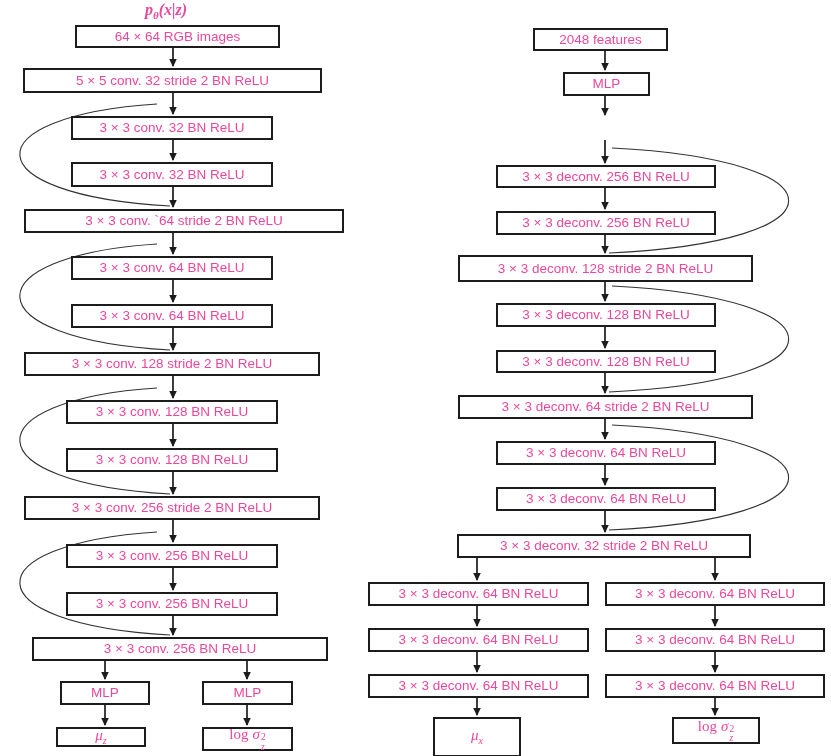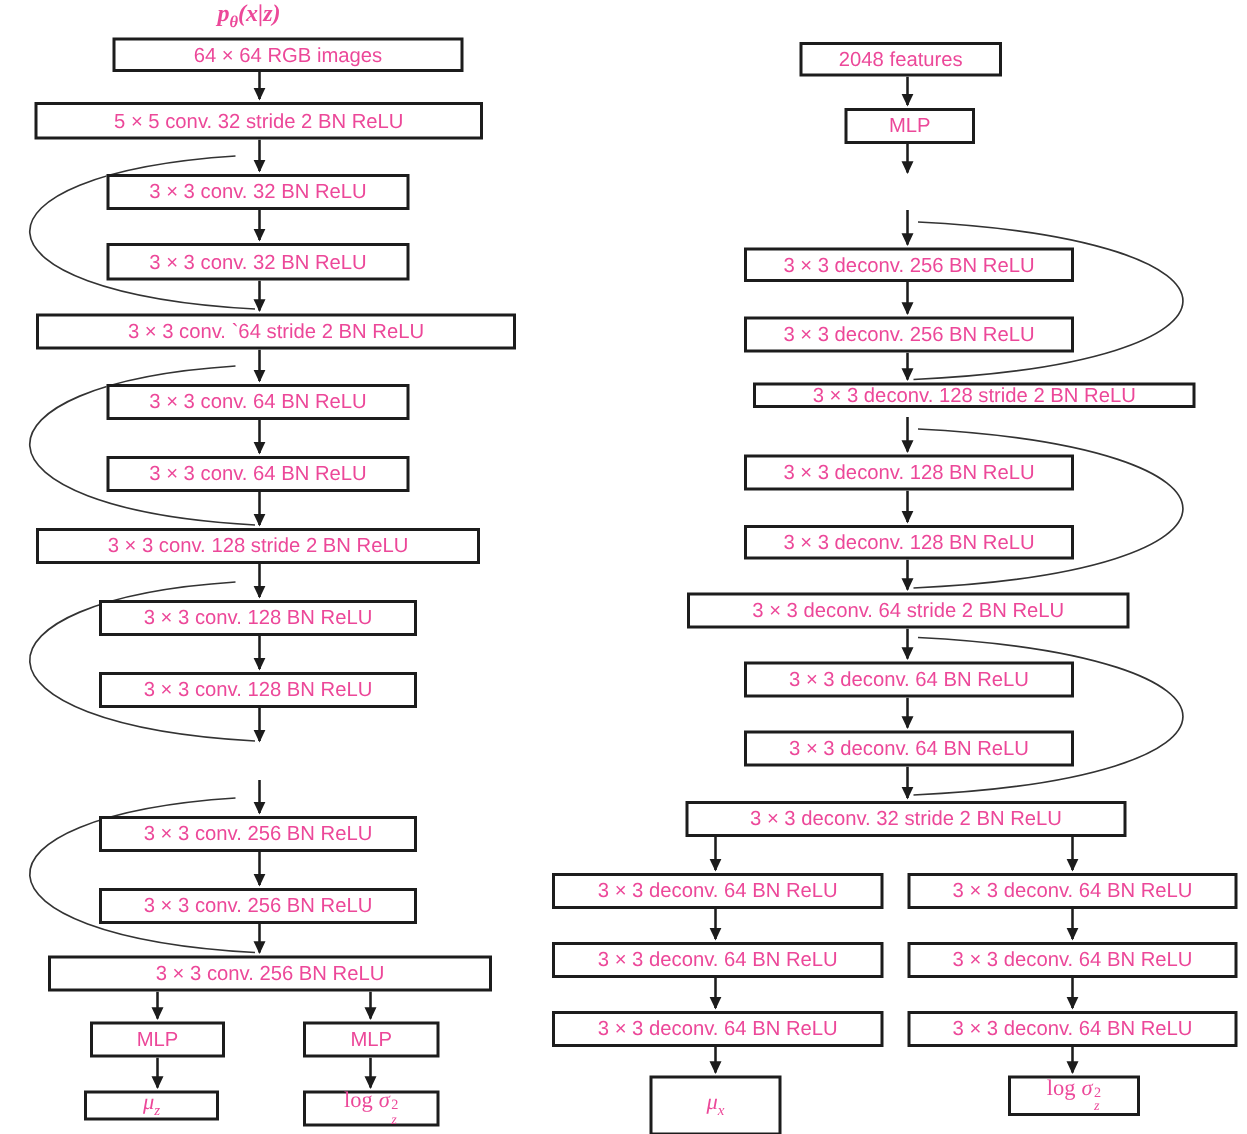--- a/index.html
+++ b/index.html
@@ -83,30 +83,31 @@
 
     <g stroke="#333" stroke-width="1.1" fill="none">
       <path d="M 612,148 C 848,160 848,242 609,253"></path>
       <path d="M 612,286 C 848,298 848,381 609,392"></path>
       <path d="M 612,425 C 848,437 848,519 609,530"></path>
     </g>
   </svg>
 
   <div class="diagram-title" style="left:96px;top:1px;width:140px;"><span>p</span><sub>θ</sub><span class="t-args">(x|z)</span></div>
 
-  <div class="box" style="left:75px;top:25px;width:234px;height:23px;">64 × 64 RGB images</div>
+  <div class="box" style="left:75px;top:25px;width:205px;height:23px;">64 × 64 RGB images</div>
   <div class="box" style="left:23px;top:68px;width:299px;height:25px;">5 × 5 conv. 32 stride 2 BN ReLU</div>
   <div class="box" style="left:71px;top:116px;width:202px;height:24px;">3 × 3 conv. 32 BN ReLU</div>
   <div class="box" style="left:71px;top:162px;width:202px;height:25px;">3 × 3 conv. 32 BN ReLU</div>
   <div class="box" style="left:24px;top:209px;width:320px;height:24px;">3 × 3 conv. `64 stride 2 BN ReLU</div>
   <div class="box" style="left:71px;top:256px;width:202px;height:24px;">3 × 3 conv. 64 BN ReLU</div>
   <div class="box" style="left:71px;top:304px;width:202px;height:24px;">3 × 3 conv. 64 BN ReLU</div>
   <div class="box" style="left:24px;top:352px;width:296px;height:24px;">3 × 3 conv. 128 stride 2 BN ReLU</div>
   <div class="box" style="left:66px;top:400px;width:212px;height:24px;">3 × 3 conv. 128 BN ReLU</div>
   <div class="box" style="left:66px;top:448px;width:212px;height:24px;">3 × 3 conv. 128 BN ReLU</div>
+  <div class="box" style="left:24px;top:496px;width:296px;height:24px;">3 × 3 conv. 256 stride 2 BN ReLU</div>
   <div class="box" style="left:66px;top:544px;width:212px;height:24px;">3 × 3 conv. 256 BN ReLU</div>
   <div class="box" style="left:66px;top:592px;width:212px;height:24px;">3 × 3 conv. 256 BN ReLU</div>
   <div class="box" style="left:32px;top:637px;width:296px;height:24px;">3 × 3 conv. 256 BN ReLU</div>
   <div class="box" style="left:60px;top:681px;width:90px;height:24px;">MLP</div>
   <div class="box" style="left:202px;top:681px;width:91px;height:24px;">MLP</div>
 
   <div class="box" style="left:56px;top:727px;width:90px;height:20px;">
     <span class="math-label"><span>μ</span><sub>z</sub></span>
   </div>
   <div class="box" style="left:202px;top:727px;width:91px;height:24px;">
@@ -114,21 +115,21 @@
           <span class="s-top">2</span>
           <span class="s-bot">z</span>
         </span></span>
   </div>
 
 
   <div class="box" style="left:533px;top:28px;width:135px;height:23px;">2048 features</div>
   <div class="box" style="left:563px;top:72px;width:87px;height:24px;">MLP</div>
   <div class="box" style="left:496px;top:165px;width:220px;height:23px;">3 × 3 deconv. 256 BN ReLU</div>
   <div class="box" style="left:496px;top:211px;width:220px;height:24px;">3 × 3 deconv. 256 BN ReLU</div>
-  <div class="box" style="left:458px;top:255px;width:295px;height:17px;margin-left:44px;">3 × 3 deconv. 128 stride 2 BN ReLU</div>
+  <div class="box" style="left:458px;top:255px;width:295px;height:27px;">3 × 3 deconv. 128 stride 2 BN ReLU</div>
   <div class="box" style="left:496px;top:303px;width:220px;height:24px;">3 × 3 deconv. 128 BN ReLU</div>
   <div class="box" style="left:496px;top:350px;width:220px;height:23px;">3 × 3 deconv. 128 BN ReLU</div>
   <div class="box" style="left:458px;top:395px;width:295px;height:24px;">3 × 3 deconv. 64 stride 2 BN ReLU</div>
   <div class="box" style="left:496px;top:441px;width:220px;height:24px;">3 × 3 deconv. 64 BN ReLU</div>
   <div class="box" style="left:496px;top:487px;width:220px;height:24px;">3 × 3 deconv. 64 BN ReLU</div>
   <div class="box" style="left:457px;top:534px;width:294px;height:24px;">3 × 3 deconv. 32 stride 2 BN ReLU</div>
 
   <div class="box" style="left:368px;top:582px;width:221px;height:24px;">3 × 3 deconv. 64 BN ReLU</div>
   <div class="box" style="left:368px;top:628px;width:221px;height:24px;">3 × 3 deconv. 64 BN ReLU</div>
   <div class="box" style="left:368px;top:674px;width:221px;height:24px;">3 × 3 deconv. 64 BN ReLU</div>

